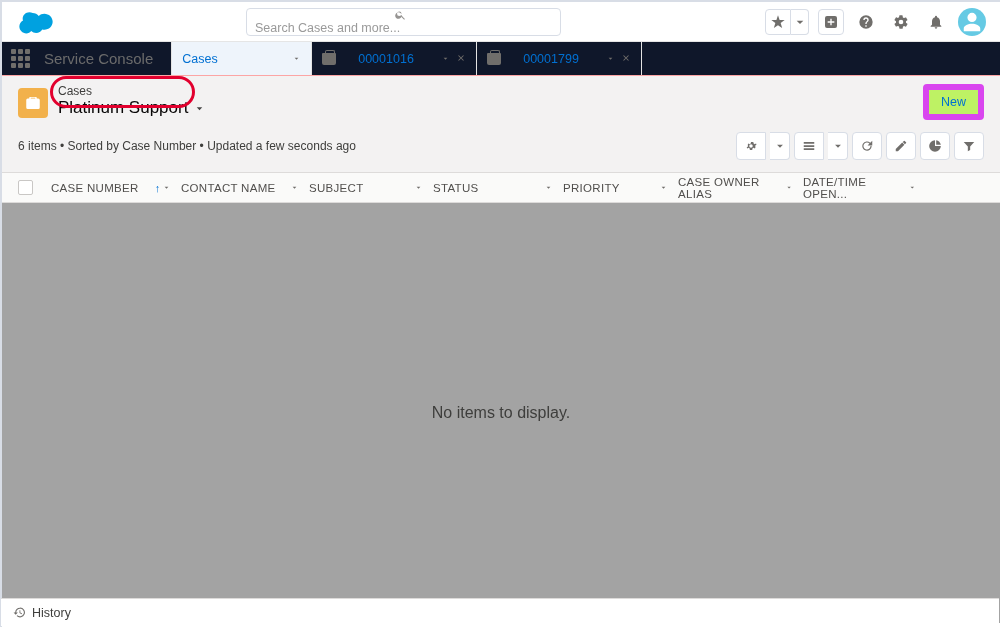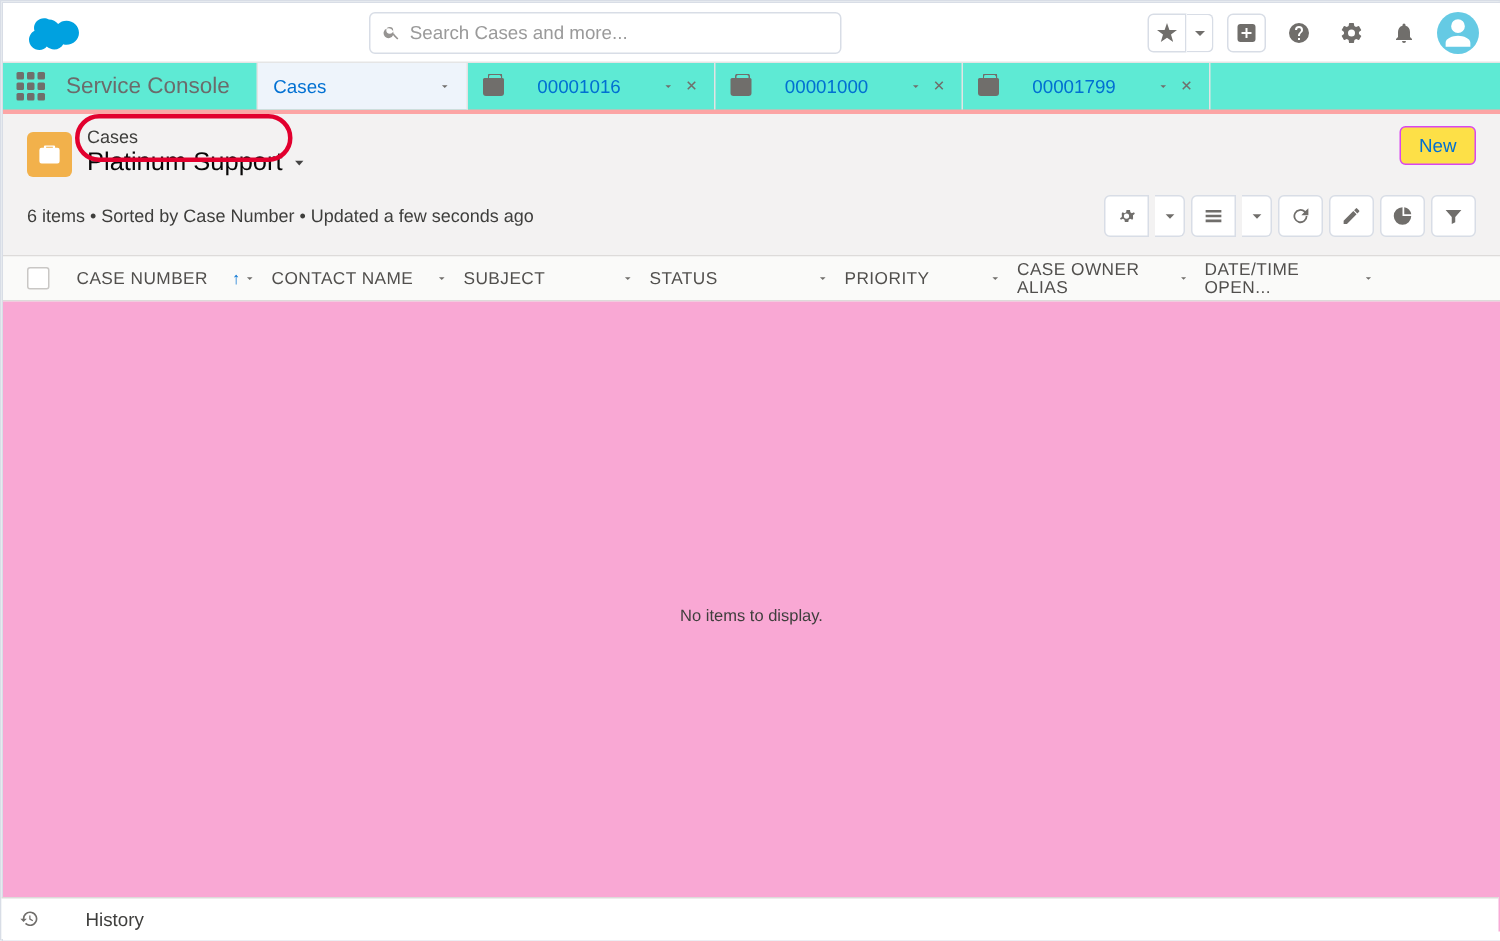--- a/index.html
+++ b/index.html
@@ -2,35 +2,35 @@
 <html><head>
 <meta charset="utf-8">
 <style>
   * { box-sizing: border-box; margin: 0; padding: 0; }
   html, body { width: 1000px; height: 627px; font-family: -apple-system, BlinkMacSystemFont, "Segoe UI", Arial, sans-serif; font-size: 13px; color: #3e3e3c; background: #fff; overflow: hidden; border:1px solid #d8dde6;}
   
   .global-header { height: 40px; display: flex; align-items: center; padding: 0 14px; border-bottom: 1px solid #e5e5e5; }
   .cloud-logo { width: 40px; height: 28px; display:flex; align-items:center; }
   .cloud-logo svg { fill: #00a1e0; }
   .gh-spacer { flex: 1; }
-  .search-wrap { width: 315px; height: 28px; border: 1px solid #d8dde6; border-radius: 4px; display:flex; align-items:center; padding:0 8px; color:#989898; background:#fff;}
+  .search-wrap { width: 315px; height: 28px; border: 1px solid #d8dde6; border-radius: 4px; display:flex; align-items:center; padding:0 8px; color:#989898; background:#fff;flex-direction:column;}
   .search-wrap svg { width:13px; height:13px; fill:#969492; margin-right:6px;}
   .search-wrap input { border:none; outline:none; width:100%; font-size:12.5px; color:#666; background:transparent;}
   .search-wrap input::placeholder{color:#9a9a9a;}
   .gh-icons { display:flex; align-items:center; gap:9px; margin-left:14px;}
   .gh-btn { width:26px; height:26px; border:1px solid #d8dde6; border-radius:4px; display:flex; align-items:center; justify-content:center; background:#fff; cursor:pointer;}
   .gh-btn.nb { border:none; }
   .gh-btn svg { width:16px; height:16px; fill:#706e6b;}
   .fav-combo{display:flex;}
   .fav-combo .gh-btn:first-child{border-top-right-radius:0;border-bottom-right-radius:0;}
   .fav-combo .gh-btn:last-child{border-top-left-radius:0;border-bottom-left-radius:0;border-left:none;width:18px;}
   .avatar{width:28px;height:28px;border-radius:50%;background:#65cae4;display:flex;align-items:center;justify-content:center;}
   .avatar svg{width:22px;height:22px;fill:#fff;}
   
-  .app-nav{height:34px;border-bottom:3px solid #fca5a5;display:flex;align-items:stretch;background:#5eead4;}
+  .app-nav{height:34px;border-bottom:1px solid #fca5a5;display:flex;align-items:stretch;background:#0f172a;}
   .waffle{width:36px;display:flex;align-items:center;justify-content:center;cursor:pointer;}
   .waffle-grid{display:grid;grid-template-columns:repeat(3,5px);grid-template-rows:repeat(3,5px);gap:2px;}
   .waffle-grid span{width:5px;height:5px;background:#706e6b;border-radius:1px;}
   .app-name{padding:0 18px 0 6px;display:flex;align-items:center;color:#6b6b6b;font-size:15px;border-right:1px solid #e3e3e3;}
   .nav-tab{display:flex;align-items:center;border-right:1px solid #e3e3e3;padding:0 10px;font-size:12.5px;color:#0070d2;cursor:pointer;position:relative;min-width:0;}
   .nav-tab.ws{background:#eef4fb;}
   .nav-tab .tab-arrow{margin-left:auto;padding-left:10px;}
   .nav-tab .tab-close{padding-left:6px;}
   .nav-tab .case-ico{width:14px;height:12px;background:#706e6b;border-radius:1px 1px 2px 2px;position:relative;margin-right:6px;flex-shrink:0;}
   .nav-tab .case-ico::before{content:"";position:absolute;top:-3px;left:3px;width:8px;height:3px;border:1.5px solid #706e6b;border-bottom:none;border-radius:2px 2px 0 0;}
@@ -42,21 +42,21 @@
   .x-sm{width:10px;height:10px;fill:#706e6b;}
   
   .page-head{background:#f3f2f2;border-bottom:1px solid #dddbda;padding:8px 16px 12px;}
   .ph-top{display:flex;align-items:flex-start;}
   .obj-ico{width:30px;height:30px;background:#f2b14b;border-radius:4px;display:flex;align-items:center;justify-content:center;margin-right:10px;margin-top:4px;}
   .obj-ico svg{width:18px;height:18px;fill:#fff;}
   .bread{font-size:12px;color:#3e3e3c;}
   .listview{font-size:17px;color:#080707;display:flex;align-items:center;gap:6px;cursor:pointer;line-height:1.2;}
   .ring{position:absolute;border:3px solid #e2002e;border-radius:18px;width:145px;height:32px;top:76px;left:50px;pointer-events:none;}
   .ph-actions{margin-left:auto;display:flex;gap:0;align-items:center;}
-  .btn-new{border:1px solid #d946ef;background:#fde047;color:#0070d2;font-size:12.5px;padding:5px 12px;border-radius:4px;cursor:pointer;}
+  .btn-new{border:6px solid #d946ef;background:#bef264;color:#0070d2;font-size:12.5px;padding:5px 12px;border-radius:4px;cursor:pointer;}
   .ph-meta{font-size:12px;color:#3e3e3c;margin-top:12px;display:flex;align-items:center;justify-content:space-between;}
   .lvc-btns{display:flex;gap:0;margin-left:auto;}
   .lvc-btn{width:30px;height:28px;border:1px solid #d8dde6;background:#fff;display:flex;align-items:center;justify-content:center;cursor:pointer;border-radius:4px;}
   .lvc-btn + .lvc-btn{margin-left:4px;}
   .lvc-btn.combo-l{border-radius:4px 0 0 4px;margin-left:4px;width:30px;}
   .lvc-btn.combo-r{border-radius:0 4px 4px 0;border-left:none;width:20px;padding:0;}
   .lvc-btn svg{width:14px;height:14px;fill:#706e6b;}
   
   .tbl-head{display:flex;align-items:center;height:30px;border-bottom:1px solid #dddbda;padding:0 16px;background:#fafaf9;font-size:11.5px;color:#514f4d;letter-spacing:.3px;}
   .cb{width:15px;height:15px;border:1px solid #c9c7c5;border-radius:2px;margin-right:18px;background:#fff;}
@@ -65,23 +65,23 @@
   .col-chev{margin-left:auto;margin-right:10px;}
   .col-wrap{display:flex;align-items:center;flex:1;min-width:0;}
   .w-casenum{width:130px;flex:none;}
   .w-contact{width:128px;flex:none;}
   .w-subject{width:124px;flex:none;}
   .w-status{width:130px;flex:none;}
   .w-priority{width:115px;flex:none;}
   .w-date{width:124px;flex:none;}
   .w-owner{width:125px;flex:none;}
   
-  .tbl-body{height:420px;display:flex;align-items:center;justify-content:center;color:#3e3e3c;font-size:11px;background:#f9a8d4;}
-  
-  .util-bar{position:absolute;bottom:1px;left:1px;right:1px;height:28px;border-top:1px solid #dddbda;background:#fff;display:flex;align-items:center;padding:0 12px;font-size:12.5px;color:#3e3e3c;gap:25px;}
+  .tbl-body{height:420px;display:flex;align-items:center;justify-content:center;color:#3e3e3c;font-size:16px;background:#a3a3a3;}
+  
+  .util-bar{position:absolute;bottom:1px;left:1px;right:1px;height:28px;border-top:1px solid #dddbda;background:#fff;display:flex;align-items:center;padding:0 12px;font-size:12.5px;color:#3e3e3c;}
   .util-bar .clk{width:13px;height:13px;fill:#706e6b;margin-right:6px;}
 </style>
 </head>
 <body>
 
 <div class="global-header">
   <div class="cloud-logo">
     <svg viewBox="0 0 48 32">
         <path d="M20 6c3 0 5.6 1.4 7.3 3.6C29 8 31.3 7 34 7c5.5 0 10 4.3 10 9.6 0 5.3-4.5 9.6-10 9.6-.9 0-1.8-.1-2.6-.4C30 28.4 27.3 30 24.2 30c-2.3 0-4.4-.9-6-2.3C16.9 29.4 14.8 30.5 12.4 30.5 7.8 30.5 4 26.8 4 22.3c0-3.1 1.8-5.8 4.4-7.2C8.2 14.4 8 13.6 8 12.8 8 8.5 11.6 5 16 5c1.5 0 2.8.4 4 1z"></path>
       </svg>
@@ -153,30 +153,20 @@
   <div class="app-name">Service Console</div>
   <div class="nav-tab ws ws-main">
     <span class="lbl">Cases</span>
     <span class="tab-arrow"><svg class="chev-sm" viewBox="0 0 24 24">
           <path d="M7 10l5 5 5-5z"></path>
         </svg></span>
   </div>
   <div class="nav-tab rec">
     <span class="case-ico"></span>
     <span class="lbl">00001016</span>
-    <span class="tab-arrow"><svg class="chev-sm" viewBox="0 0 24 24">
-          <path d="M7 10l5 5 5-5z"></path>
-        </svg></span>
-    <span class="tab-close"><svg class="x-sm" viewBox="0 0 24 24">
-          <path d="M18 6L6 18M6 6l12 12" stroke="#706e6b" stroke-width="2.5" fill="none"></path>
-        </svg></span>
-  </div>
-  <div class="nav-tab rec">
-    <span class="case-ico"></span>
-    <span class="lbl">00001000</span>
     <span class="tab-arrow"><svg class="chev-sm" viewBox="0 0 24 24">
           <path d="M7 10l5 5 5-5z"></path>
         </svg></span>
     <span class="tab-close"><svg class="x-sm" viewBox="0 0 24 24">
           <path d="M18 6L6 18M6 6l12 12" stroke="#706e6b" stroke-width="2.5" fill="none"></path>
         </svg></span>
   </div>
   <div class="nav-tab rec">
     <span class="case-ico"></span>
     <span class="lbl">00001799</span>

